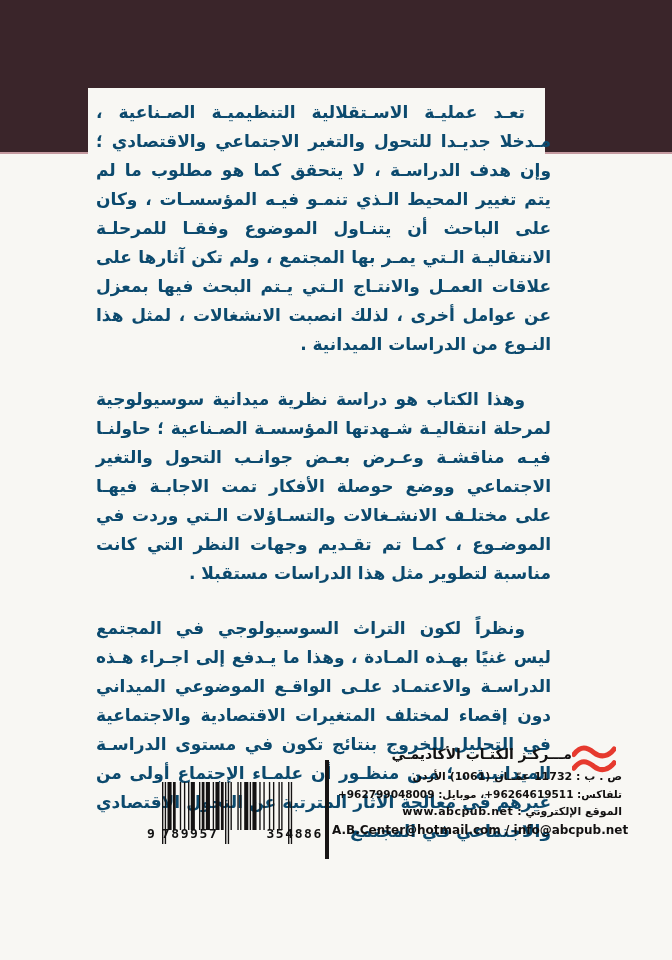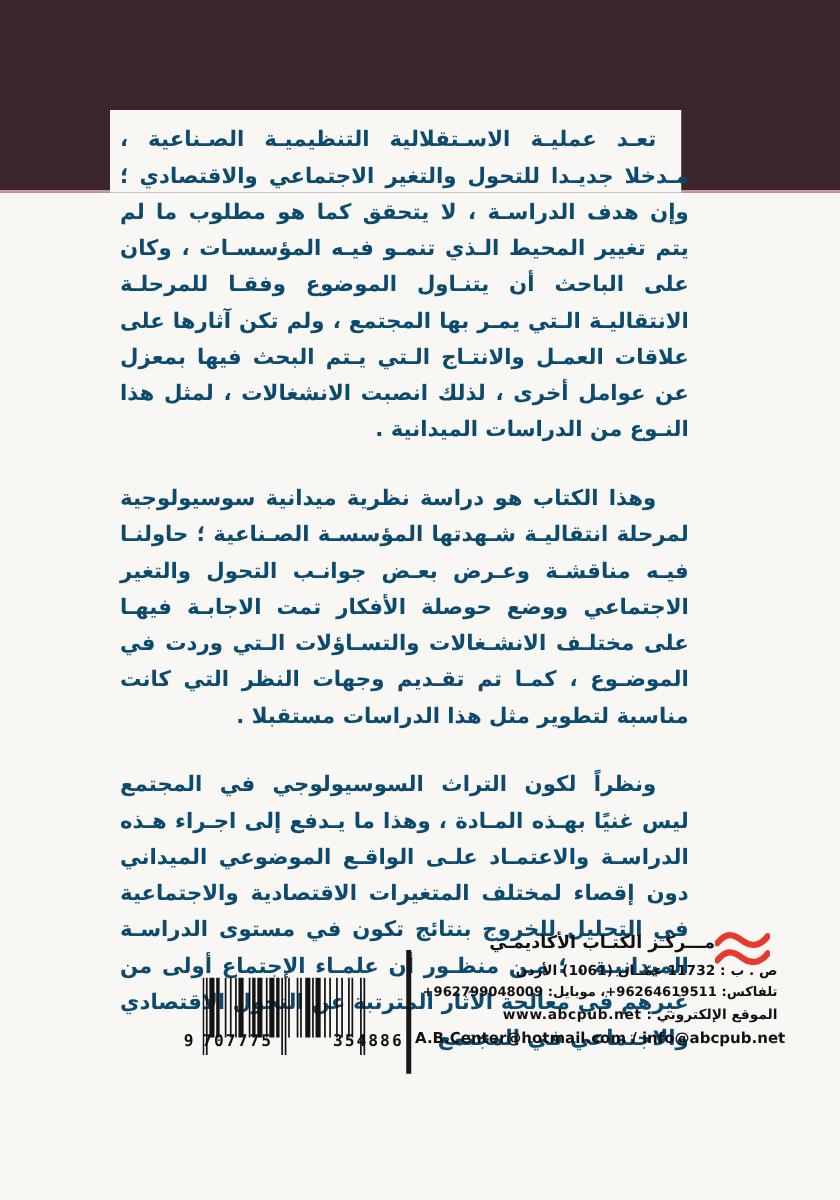--- a/index.html
+++ b/index.html
@@ -104,21 +104,21 @@
         <rect x="101.38" y="0" width="1.37" height="48" fill="#141212"></rect>
         <rect x="106.86" y="0" width="1.37" height="48" fill="#141212"></rect>
         <rect x="110.97" y="0" width="1.37" height="48" fill="#141212"></rect>
         <rect x="116.45" y="0" width="1.37" height="48" fill="#141212"></rect>
         <rect x="119.19" y="0" width="1.37" height="48" fill="#141212"></rect>
         <rect x="126.04" y="0" width="1.37" height="62" fill="#141212"></rect>
         <rect x="128.78" y="0" width="1.37" height="62" fill="#141212"></rect>
       </svg>
     <div class="barcode-digits">
       <span class="d-first">9</span>
-      <span class="d-group">707775</span>
+      <span class="d-group">789957</span>
       <span class="d-group">354886</span>
     </div>
   </div>
 
   <div class="separator"></div>
 
   <div class="publisher">
     <svg class="pub-logo" width="44" height="34" viewBox="0 0 48 36">
       <path d="M2 12 C10 2,16 4,24 10 C32 16,40 14,46 6" fill="none" stroke-width="5.5" stroke-linecap="round" stroke="#e63a2e"></path>
       <path d="M2 27 C10 17,16 19,24 25 C32 31,40 29,46 21" fill="none" stroke-width="5.5" stroke-linecap="round" stroke="#e63a2e"></path>

